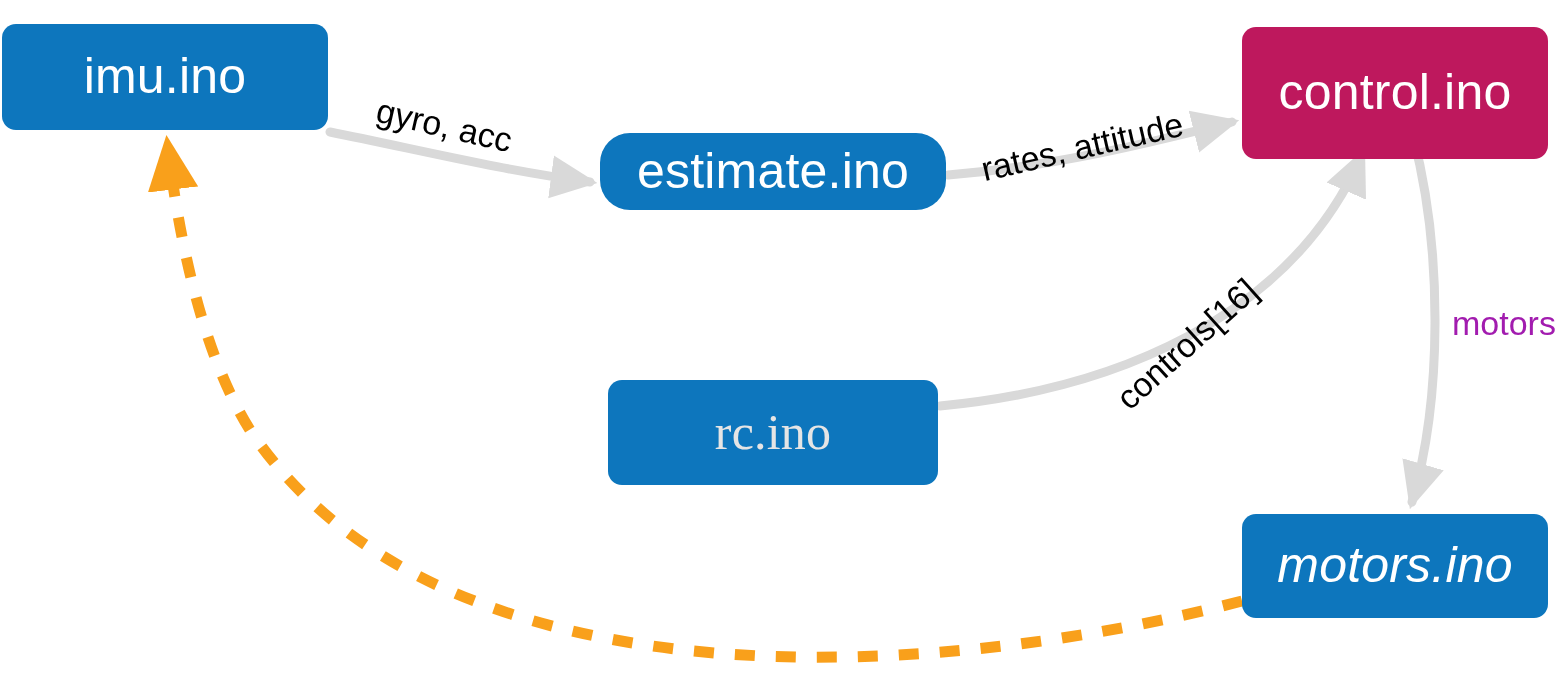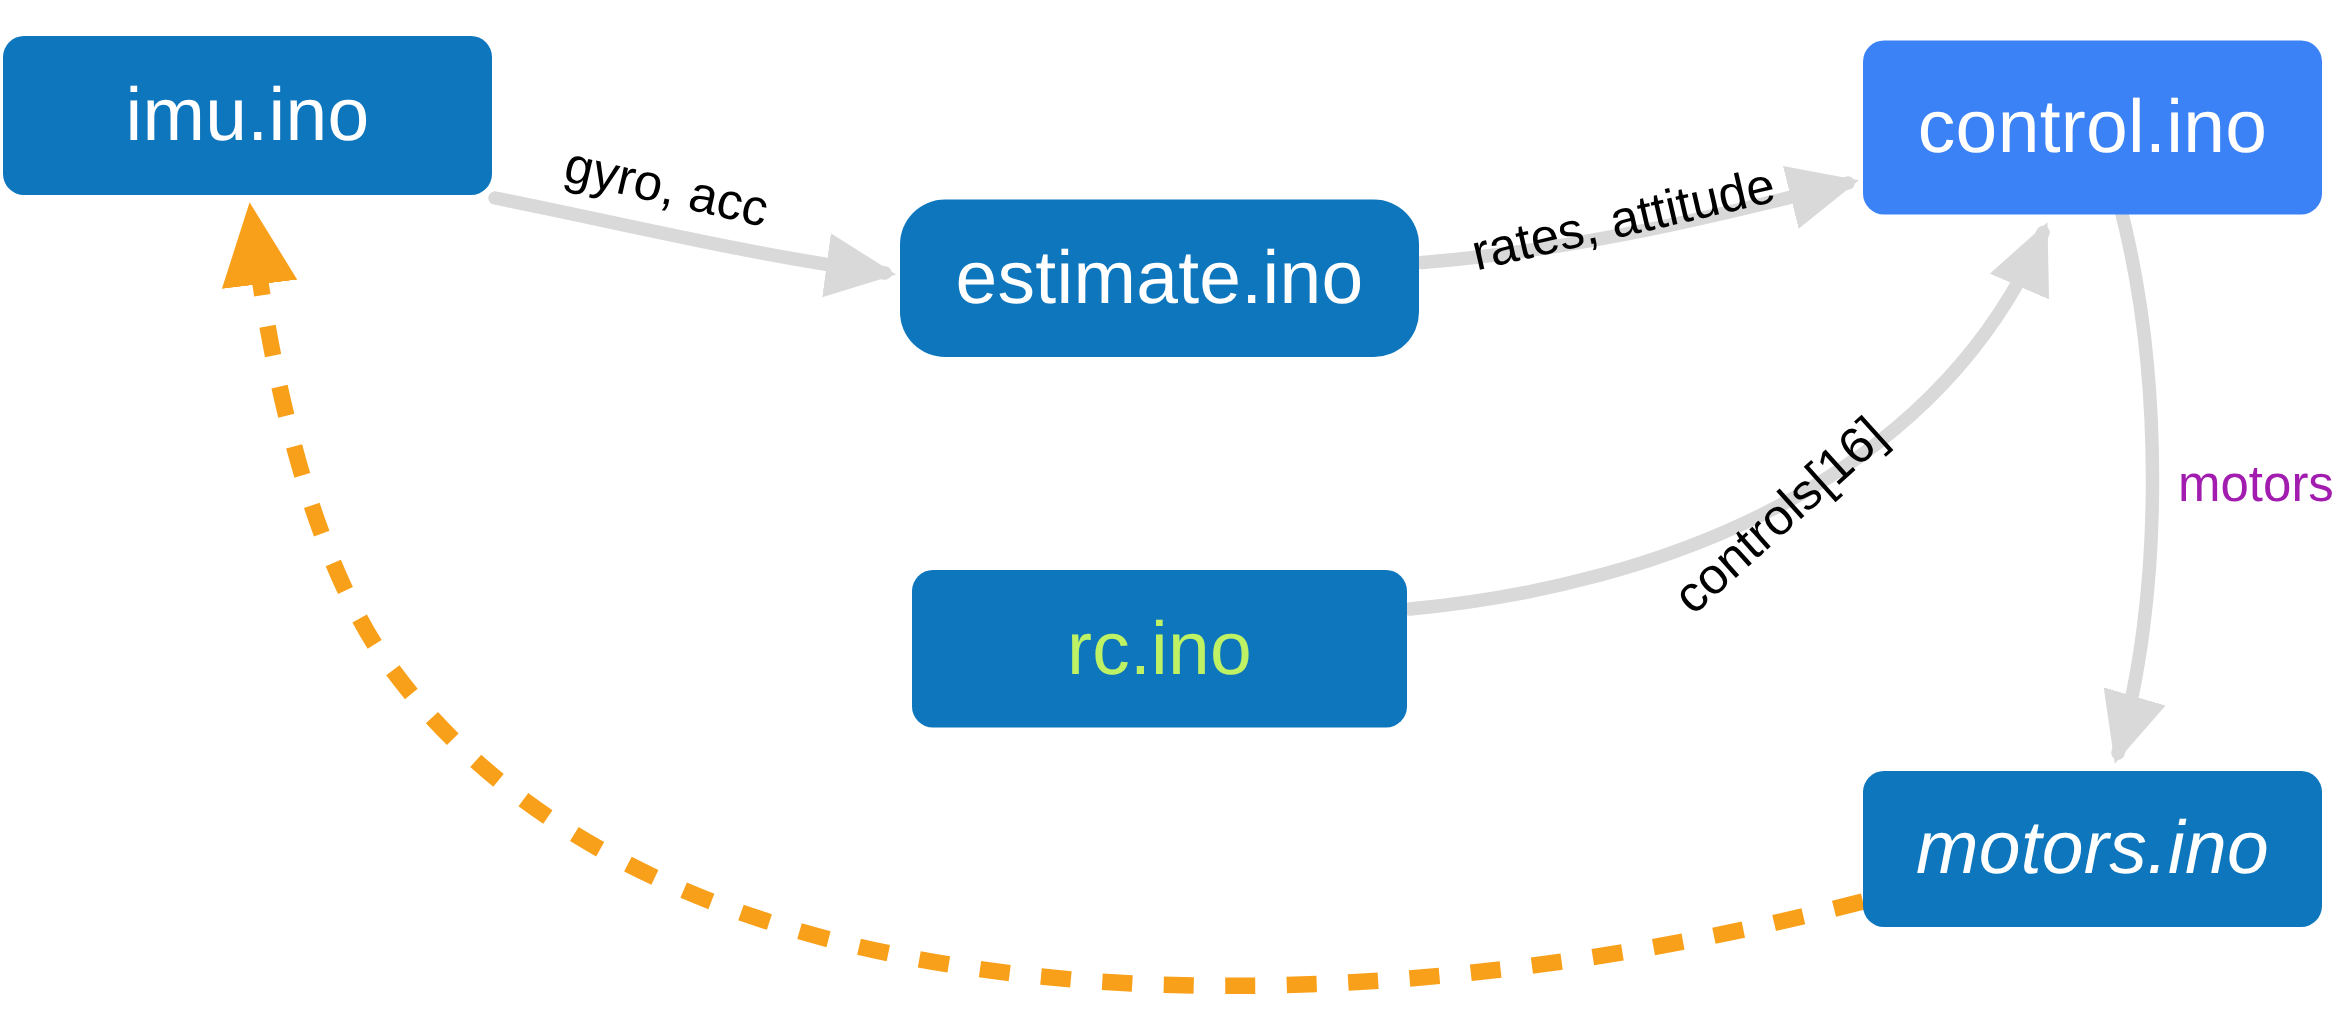--- a/index.html
+++ b/index.html
@@ -77,29 +77,29 @@
 
     <path d="M 1413 136 C 1443 250, 1442 400, 1412 502" fill="none" stroke="#d9d9d9" stroke-width="9" stroke-linecap="round" marker-end="url(#arrow-grey)"></path>
 
     <path d="M 1242 601 C 900 690, 430 700, 250 430 C 200 350, 178 230, 168 148" fill="none" stroke="#f9a01b" stroke-width="11" stroke-linecap="butt" stroke-dasharray="20 21" marker-end="url(#arrow-orange)"></path>
   </svg>
 
   <div class="node" style="left: 2px; top: 24px; width: 326px; height: 106px; background: rgb(13, 118, 189); color: rgb(255, 255, 255);">
     <span class="node-label">imu.ino</span>
   </div>
 
-  <div class="node" style="left: 600px; top: 133px; width: 346px; height: 105px; background: rgb(13, 118, 189); color: rgb(255, 255, 255); border-radius: 30px;">
+  <div class="node" style="left: 600px; top: 133px; width: 346px; height: 77px; background: rgb(13, 118, 189); color: rgb(255, 255, 255); border-radius: 30px;">
     <span class="node-label">estimate.ino</span>
   </div>
 
-  <div class="node" style="left: 1242px; top: 27px; width: 306px; height: 116px; background: #3b82f6; color: rgb(255, 255, 255);">
+  <div class="node" style="left: 1242px; top: 27px; width: 306px; height: 132px; background: #be185d; color: rgb(255, 255, 255);">
     <span class="node-label">control.ino</span>
   </div>
 
-  <div class="node" style="left: 608px; top: 380px; width: 330px; height: 105px; background: rgb(13, 118, 189); color: #bef264;">
+  <div class="node" style="left: 608px; top: 380px; width: 330px; height: 105px; background: rgb(13, 118, 189); color: #e5e5e5; font-family: Liberation Serif, serif;">
     <span class="node-label">rc.ino</span>
   </div>
 
   <div class="node" style="left: 1242px; top: 514px; width: 306px; height: 104px; background: rgb(13, 118, 189); color: rgb(255, 255, 255); font-style: italic;">
     <span class="node-label">motors.ino</span>
   </div>
 
   <div class="edge-label" style="left: 381px; top: 93px; transform: rotate(13deg); color: rgb(0, 0, 0);">gyro, acc</div>
 
   <div class="edge-label" style="left: 978px; top: 153px; transform: rotate(-13deg); color: rgb(0, 0, 0);">rates, attitude</div>

